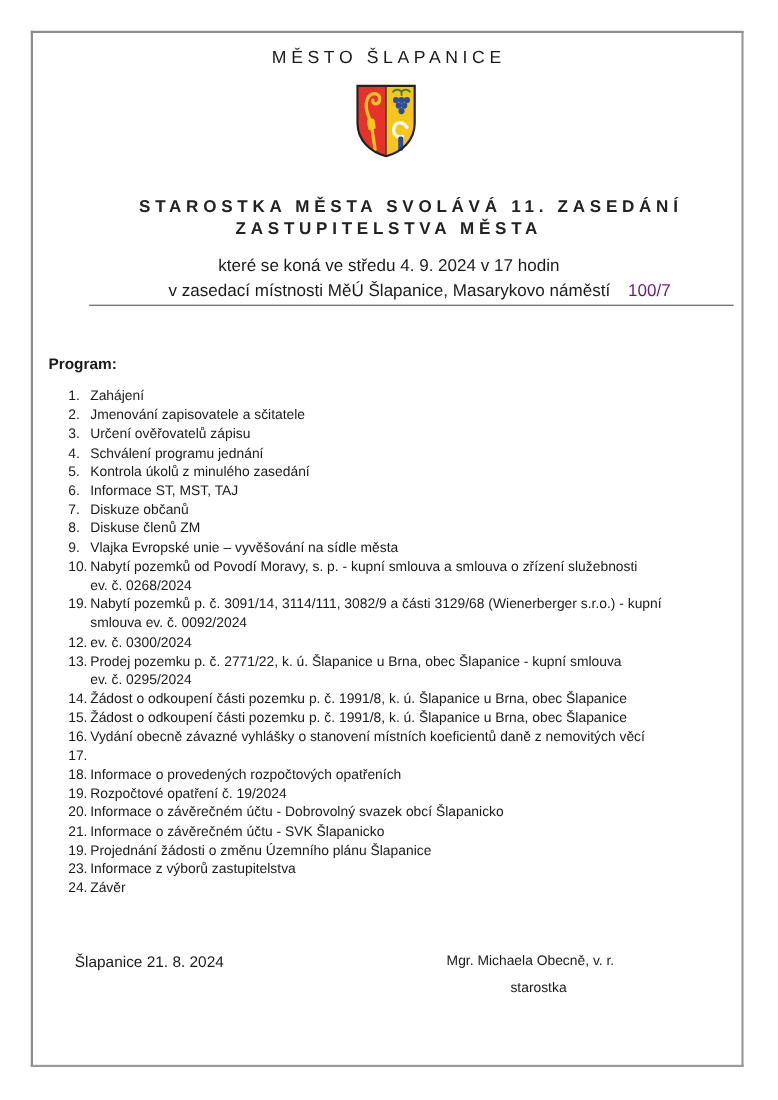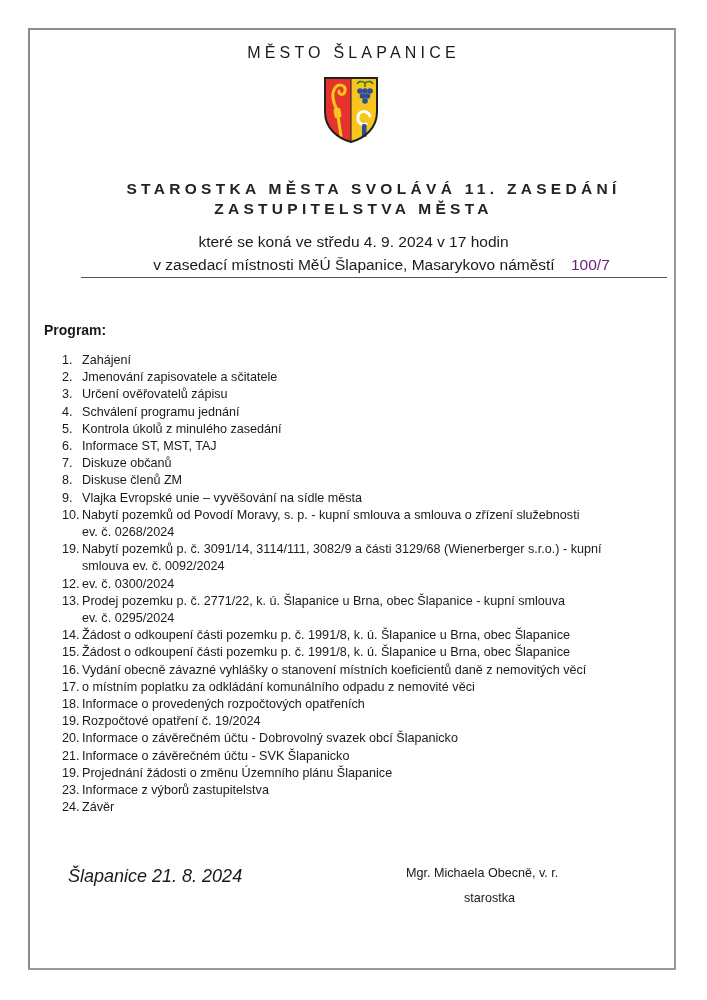--- a/index.html
+++ b/index.html
@@ -17,21 +17,21 @@
   .sub { position: absolute; left: 0; width: 707px; text-align: center; font-size: 15.5px; color: #1a1a1a; }
   .sub1 { top: 233px; }
   .sub2 { top: 256px; left: 28px; }
   .sub2 .gray { color: #701a75; margin-left: 12px; }
   .sep { position: absolute; left: 81px; top: 277px; width: 586px; height: 1px; background: #555; }
   .program-label { position: absolute; left: 44px; top: 322px; font-weight: bold; font-size: 14px; color: #1a1a1a; }
   .agenda { position: absolute; left: 58px; top: 352px; width: 600px; margin: 0; padding: 0; list-style: none; }
   .agenda li { display: flex; font-size: 12.6px; line-height: 17.2px; color: #1a1a1a; }
   .agenda .num { width: 20px; text-align: left; flex: none; padding-left: 4px; }
   .agenda .txt { flex: 1; }
-  .footer-place { position: absolute; left: 68px; top: 866px; font-size: 18px; font-style: italic; }
+  .footer-place { position: absolute; left: 68px; top: 866px; font-size: 14px; }
   .footer-name { position: absolute; left: 406px; top: 866px; font-size: 12.6px; }
   .footer-role { position: absolute; left: 464px; top: 891px; font-size: 12.6px; }
 </style>
 </head>
 <body>
 
 <div class="page-frame"></div>
 
 <div class="city-title">MĚSTO ŠLAPANICE</div>
 
@@ -161,21 +161,20 @@
     </li>
     <li>
       <span class="num">16.</span>
       <span class="txt">
         <div>Vydání obecně závazné vyhlášky o stanovení místních koeficientů daně z nemovitých věcí</div>
       </span>
     </li>
     <li>
       <span class="num">17.</span>
       <span class="txt">
-        <div>o místním poplatku za odkládání komunálního odpadu z nemovité věci</div>
       </span>
     </li>
     <li>
       <span class="num">18.</span>
       <span class="txt">
         <div>Informace o provedených rozpočtových opatřeních</div>
       </span>
     </li>
     <li>
       <span class="num">19.</span>

